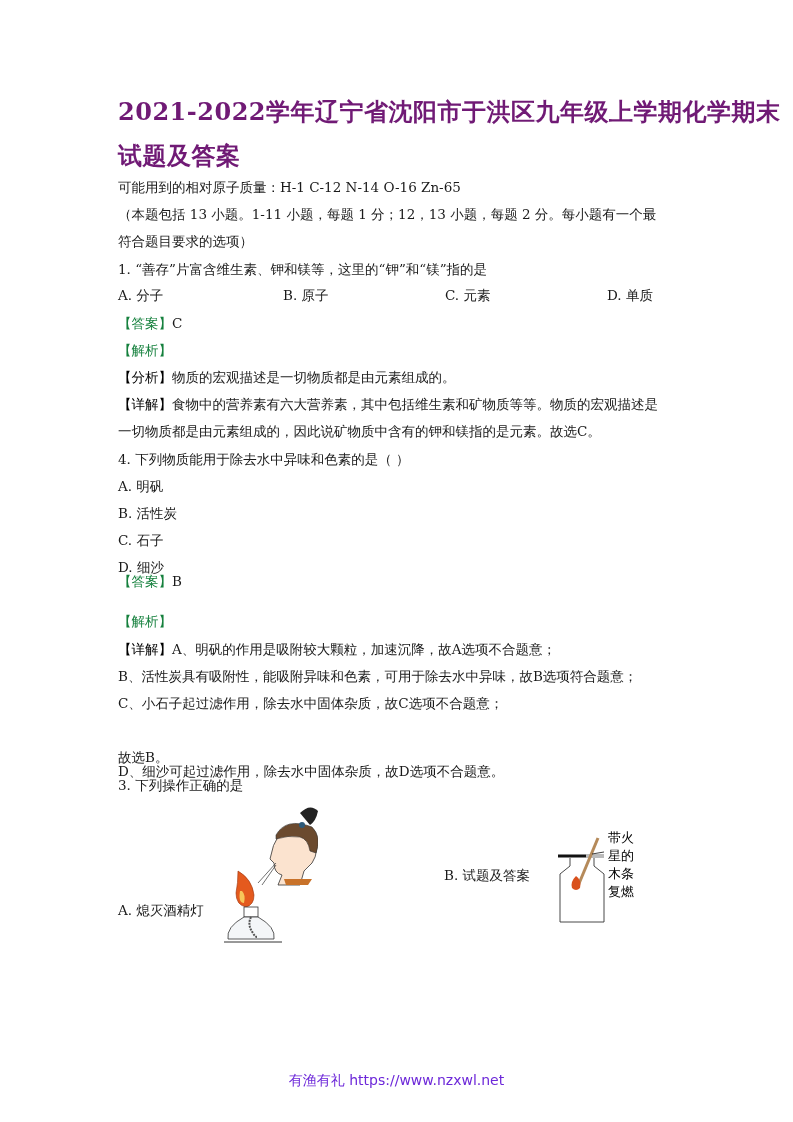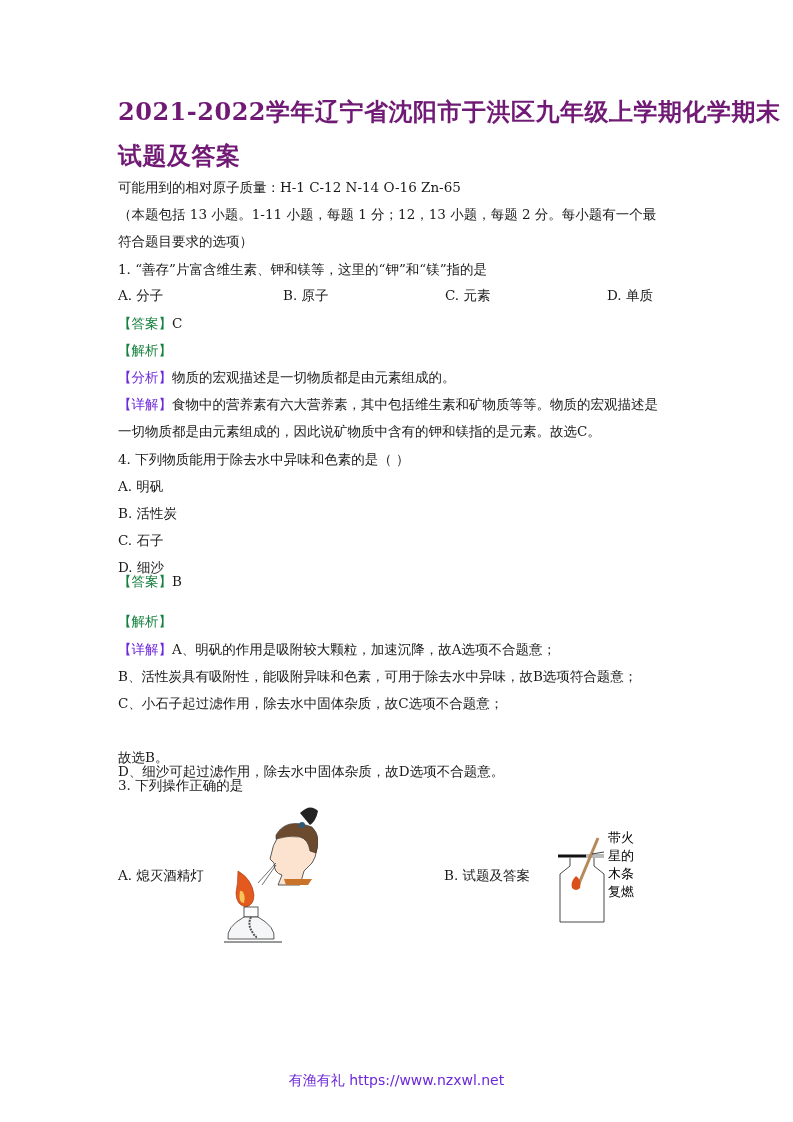--- a/index.html
+++ b/index.html
@@ -2,21 +2,21 @@
 <html><head>
 <meta charset="utf-8">
 <style>
   html, body { margin: 0; padding: 0; background: #ffffff; }
   body { width: 793px; height: 1122px; position: relative; overflow: hidden;
          font-family: "DejaVu Serif", "Liberation Serif", serif; color: #1a1a1a; }
   .title { position: absolute; left: 118px; font-size: 24px; font-weight: bold; letter-spacing: 0.5px;
            font-family: "DejaVu Serif", serif; color: #701a75; white-space: nowrap; }
   .line { position: absolute; left: 118px; font-size: 13.5px; line-height: 18px; white-space: nowrap; }
   .blue { color: #15803d; }
-  .bracket { color: #6d28d9; }
+  .bracket { color: #000000; }
   .opts { position: absolute; left: 118px; width: 560px; font-size: 13.5px; display: flex; }
   .opts span { display: inline-block; }
   .footer { position: absolute; top: 1072px; left: 0; width: 793px; text-align: center;
             font-family: "DejaVu Sans", sans-serif; font-size: 14px; color: #6d28d9; }
   .fig { position: absolute; }
 </style>
 </head>
 <body>
 
 <div class="title" style="top:96px;">2021-2022学年辽宁省沈阳市于洪区九年级上学期化学期末</div>
@@ -56,21 +56,21 @@
 <div class="line blue" style="top:612px;">【解析】</div>
 <div class="line" style="top:640px;">
   <span class="bracket">【详解】</span><span>A、明矾的作用是吸附较大颗粒，加速沉降，故A选项不合题意；</span>
 </div>
 <div class="line" style="top:667px;">B、活性炭具有吸附性，能吸附异味和色素，可用于除去水中异味，故B选项符合题意；</div>
 <div class="line" style="top:694px;">C、小石子起过滤作用，除去水中固体杂质，故C选项不合题意；</div>
 <div class="line" style="top:762px;">D、细沙可起过滤作用，除去水中固体杂质，故D选项不合题意。</div>
 <div class="line" style="top:748px;">故选B。</div>
 
 <div class="line" style="top:776px;">3.  下列操作正确的是</div>
-<div class="line" style="top:866px;">A.  熄灭酒精灯</div>
+<div class="line" style="top:901px;">A.  熄灭酒精灯</div>
 <div class="line" style="top:866px; left:444px;">B.  试题及答案</div>
 
 <svg class="fig" style="left:218px; top:805px;" width="100" height="140">
 
   <path d="M62 28 q18 -14 34 4 q6 14 -2 26 l-8 8 l-4 14 l-22 0 l4 -10 q-8 -2 -8 -12 l-4 -4 q2 -14 10 -26z" fill="#fbe3cf" stroke="#333" stroke-width="0.8"></path>
   <path d="M58 30 q10 -18 36 -8 q10 10 4 26 l-6 -2 q-2 -12 -10 -14 q-12 -2 -24 2z" fill="#6b4a2e" stroke="#333" stroke-width="0.6"></path>
   <path d="M82 8 q10 -10 18 -2 q-2 10 -8 14 z" fill="#222"></path>
   <circle cx="84" cy="20" r="3" fill="#2c5a7a"></circle>
   <path d="M68 80 l22 0 l4 -6 l-28 0z" fill="#c8722a"></path>
 

